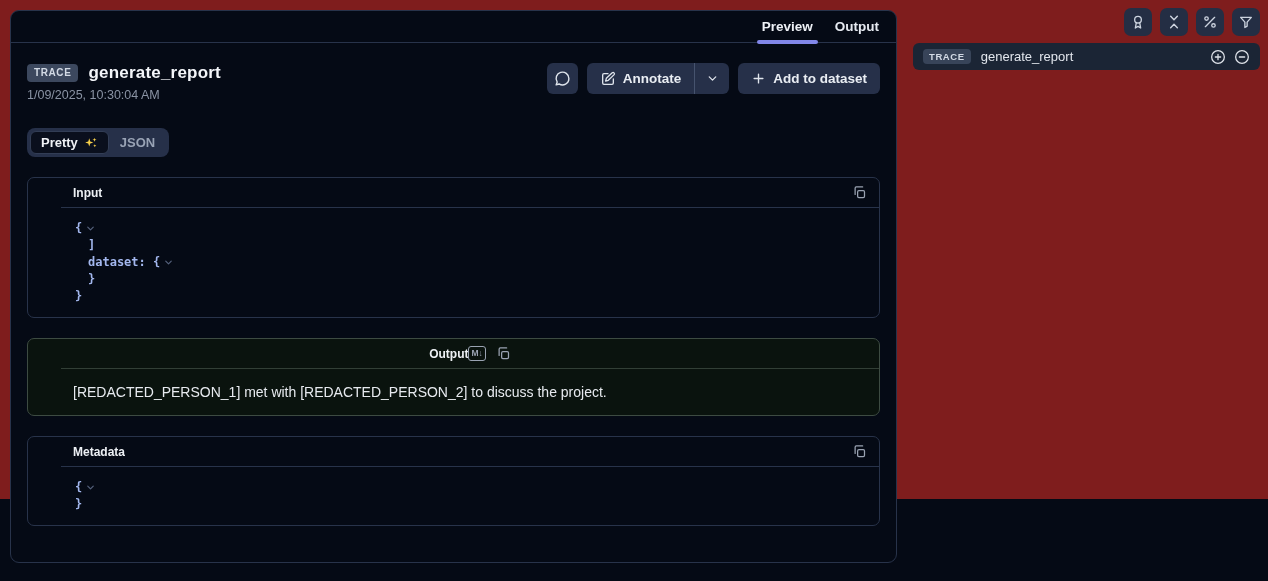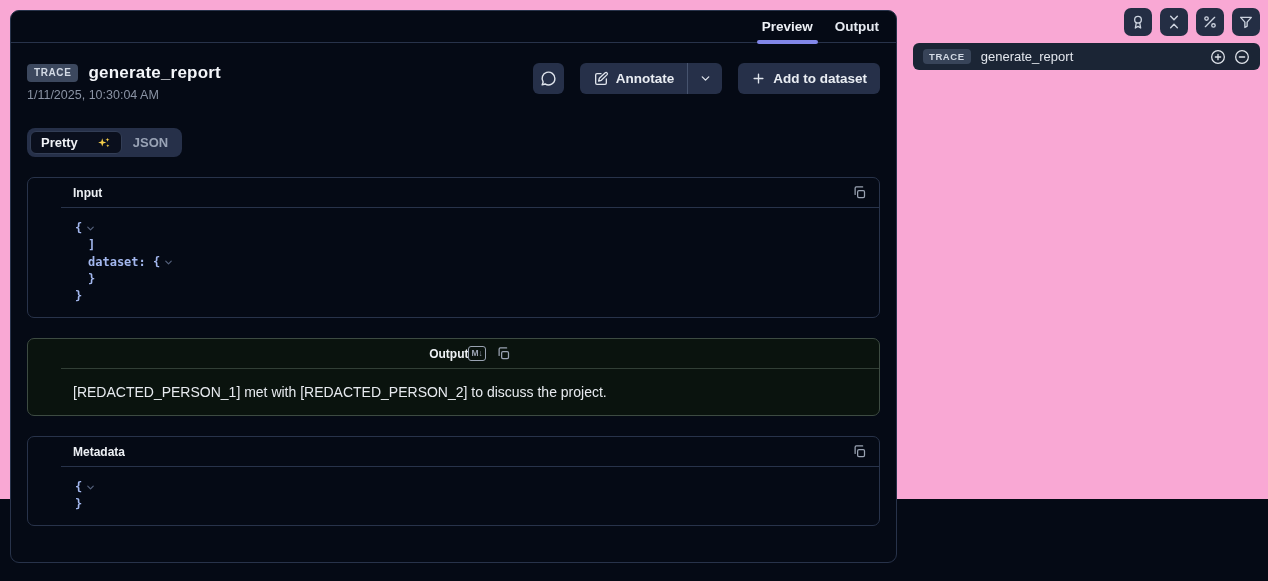--- a/index.html
+++ b/index.html
@@ -1,19 +1,19 @@
 <!DOCTYPE html>
 <html><head>
 <meta charset="utf-8">
 <style>
   * { margin:0; padding:0; box-sizing:border-box; }
   html,body { width:1268px; height:581px; background:#050a15; overflow:hidden;
     font-family:"Liberation Sans", sans-serif; }
 
-  .page { position:relative; width:1268px; height:499px; background:#f9a8d4; }
+  .page { position:relative; width:1268px; height:499px; background:#7f1d1d; }
 
   
   .main-panel { position:absolute; left:10px; top:10px; width:887px; height:553px;
     border:1px solid #28334a; border-radius:9px; background:#050a15; }
 
   .tab-bar { height:32px; display:flex; justify-content:flex-end; align-items:stretch;
     border-bottom:1px solid #28334a; padding-right:6px; }
   .tab { position:relative; display:flex; align-items:center; padding:0 11px;
     font-size:13.5px; font-weight:700; color:#eef1f6; cursor:pointer; }
   .tab.inactive { color:#e6eaf1; }
@@ -22,33 +22,33 @@
 
   .panel-body { padding:20px 16px; }
 
   .header-row { display:flex; justify-content:space-between; align-items:flex-start; }
   .title-line { display:flex; align-items:center; gap:10px; }
   .badge { background:#3c485e; color:#d3dae5; font-size:10px; font-weight:700;
     letter-spacing:.6px; padding:3px 7px; border-radius:4px; line-height:1.2; }
   .trace-title { font-size:17px; font-weight:700; color:#f3f5f9; letter-spacing:.2px; }
   .timestamp { margin-top:5px; font-size:12.5px; color:#8a93a4; }
 
-  .header-actions { display:flex; align-items:center; gap:16px; }
+  .header-actions { display:flex; align-items:center; gap:9px; }
   .btn { display:flex; align-items:center; gap:7px; height:31px; padding:0 13px;
     background:#263049; border:none; border-radius:6px; color:#e9edf3;
     font-family:"Liberation Sans",sans-serif; font-size:13.5px; font-weight:700; cursor:pointer; }
   .icon-btn { width:31px; height:31px; padding:0; justify-content:center; }
   .split { display:flex; align-items:stretch; background:#263049; border-radius:6px; }
   .split .btn { background:transparent; border-radius:6px 0 0 6px; }
   .split .drop { width:35px; padding:0; justify-content:center; border-radius:0 6px 6px 0;
     border-left:1px solid #46536e; background:transparent; }
 
   .view-toggle { margin-top:26px; display:inline-flex; align-items:center;
     background:#263049; border-radius:8px; padding:3px; }
-  .seg { display:flex; align-items:center; gap:19px; padding:4px 11px; border:none;
+  .seg { display:flex; align-items:center; gap:6px; padding:4px 11px; border:none;
     background:transparent; color:#99a3b5; font-family:"Liberation Sans",sans-serif;
     font-size:13px; font-weight:700; border-radius:6px; cursor:pointer; }
   .seg.active { background:#0a0f1d; color:#f0f2f6; border:1px solid #323d55; padding:3px 10px; }
 
   .data-section { margin-top:20px; border:1px solid #28334a; border-radius:7px;padding-left:33px; }
   .section-header { display:flex; align-items:center; justify-content:space-between;
     padding:7px 12px; border-bottom:1px solid #28334a; }
   .section-title { font-size:12px; font-weight:700; color:#edf0f4; }
   .hdr-icons { display:flex; align-items:center; gap:10px; }
   .ghost { background:none; border:none; padding:0; cursor:pointer; display:flex; align-items:center; }
@@ -91,21 +91,21 @@
     </div>
 
     <div class="panel-body">
 
       <div class="header-row">
         <div>
           <div class="title-line">
             <span class="badge">TRACE</span>
             <span class="trace-title">generate_report</span>
           </div>
-          <div class="timestamp">1/11/2025, 10:30:04 AM</div>
+          <div class="timestamp">1/09/2025, 10:30:04 AM</div>
         </div>
 
         <div class="header-actions">
           <button class="btn icon-btn">
             <span>
               <svg width="17" height="17" viewBox="0 0 24 24" fill="none" stroke="#dfe4ec" stroke-width="2" stroke-linecap="round" stroke-linejoin="round">
                 <path d="M21 12a9 9 0 1 0-16.5 5L3 21l4.2-1.3A9 9 0 0 0 21 12Z"></path>
               </svg>
             </span>
           </button>

